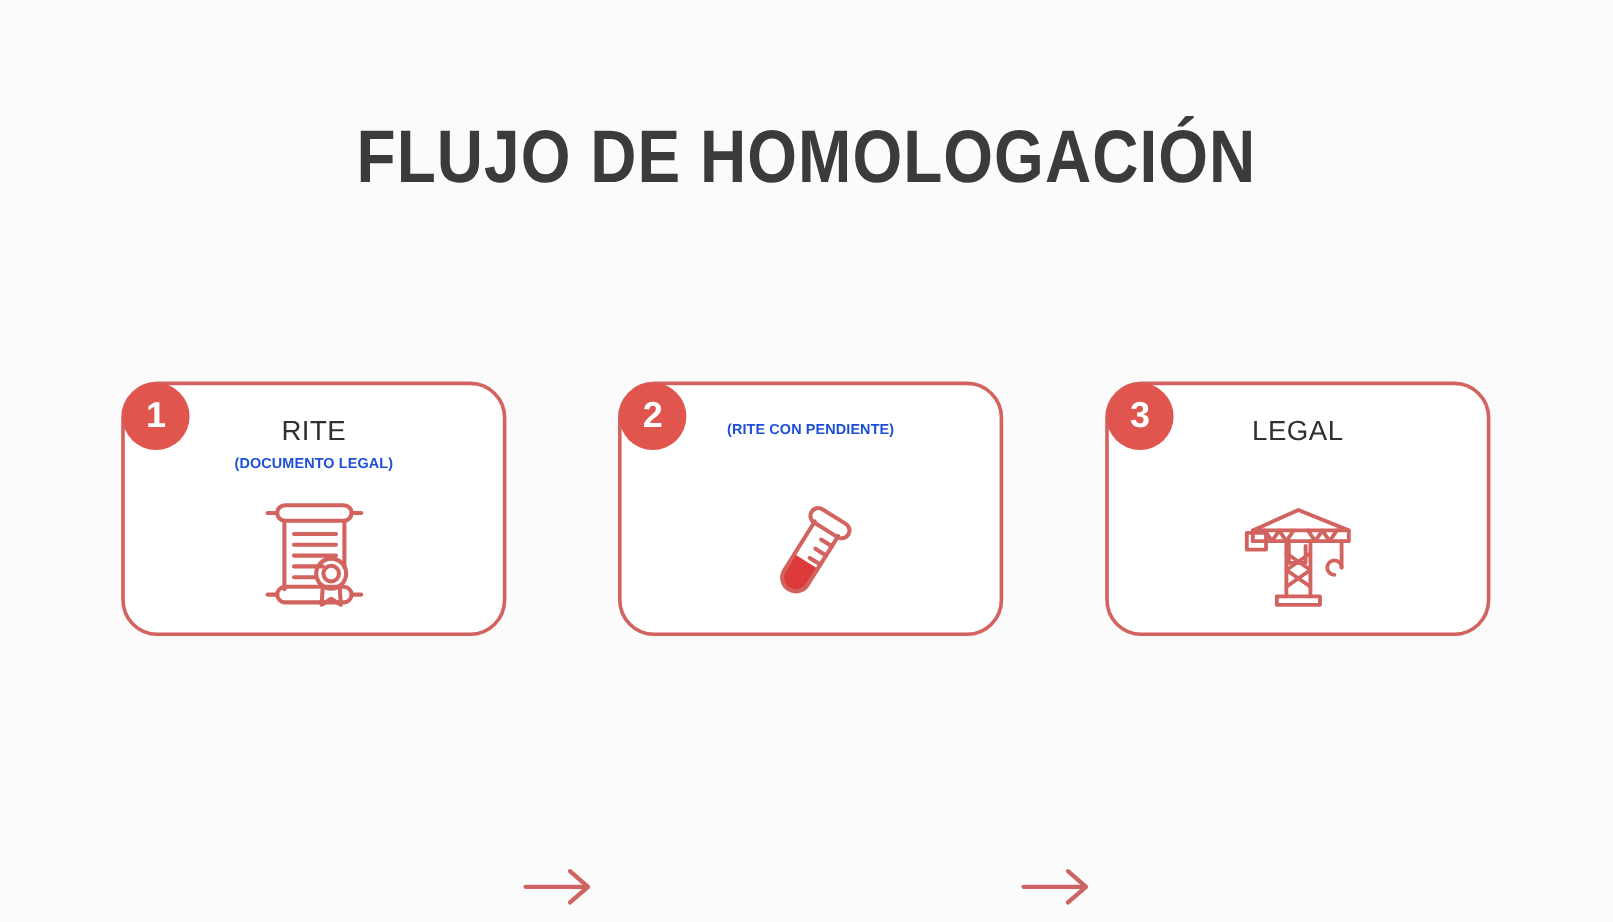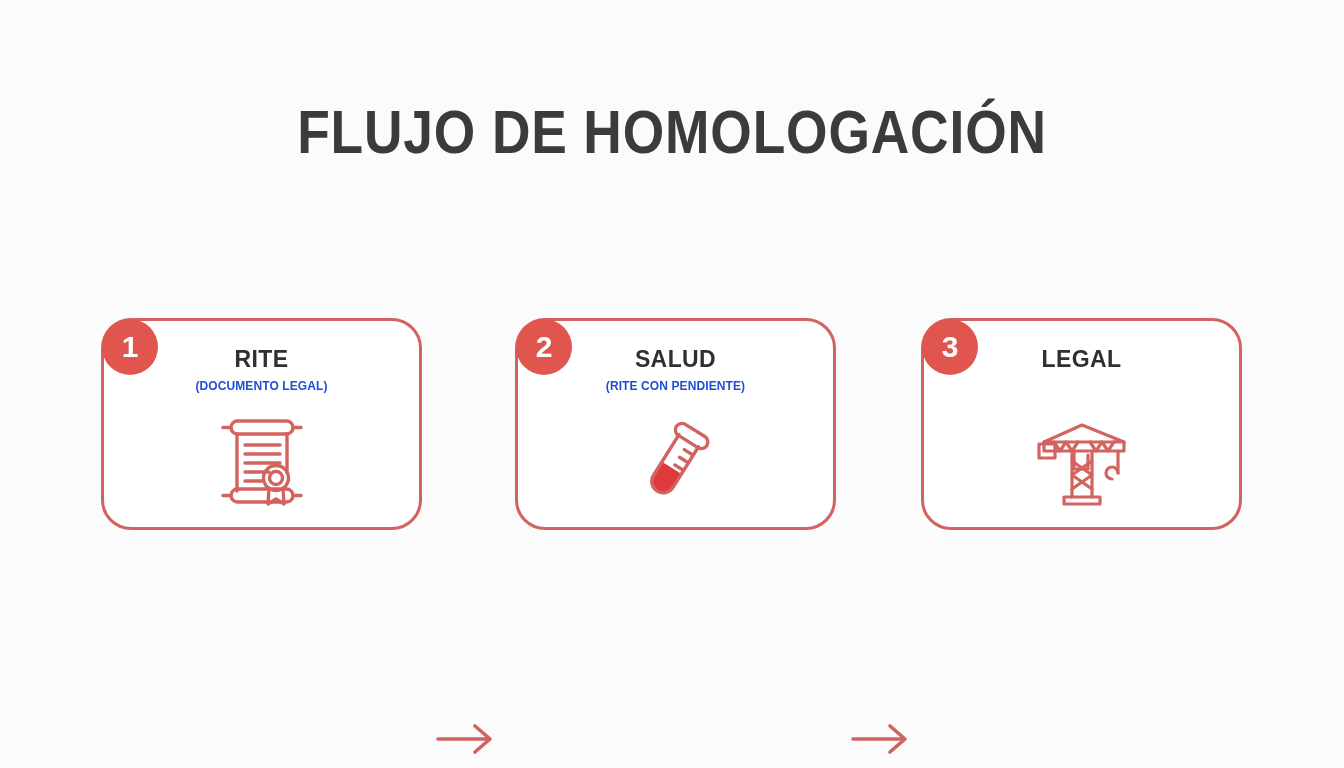--- a/index.html
+++ b/index.html
@@ -75,21 +75,21 @@
   .card-text {
     position: absolute;
     left: 0;
     right: 0;
     top: 24px;
     text-align: center;
     padding: 0 18px;
     box-sizing: border-box;
   }
   .card-title {
-    font-weight: bold;
+    font-weight: normal;
     font-size: 23px;
     line-height: 28px;
     color: #2f3033;
     letter-spacing: 0.4px;
   }
   .card-sub {
     font-weight: bold;
     font-size: 12px;
     line-height: 26px;
     color: #1d4ed8;
@@ -162,21 +162,20 @@
   <div class="arrow a1">
     <svg width="66" height="48" viewBox="0 0 66 48" fill="none" stroke="#cd6461" stroke-width="3.6" stroke-linecap="round" stroke-linejoin="round">
       <path d="M4 24 H54"></path>
       <path d="M41 11 L56 24 L41 37"></path>
     </svg>
   </div>
 
   <div class="card c2">
     <div class="badge">2</div>
     <div class="card-text">
-      <div class="card-title">SALUD</div>
       <div class="card-sub">(RITE CON PENDIENTE)</div>
     </div>
     <div class="card-icon">
       <svg width="100" height="100" viewBox="0 0 100 100" fill="none" stroke="#d2635f" stroke-width="3.4" stroke-linecap="round" stroke-linejoin="round">
         <g transform="rotate(32 50 50)">
 
           <path d="M38.5 58 H61.5 V74 a11.5 11.5 0 0 1 -23 0 Z" fill="#dd3b3b" stroke="none"></path>
 
           <path d="M38.5 26 V74 a11.5 11.5 0 0 0 23 0 V26"></path>
 

